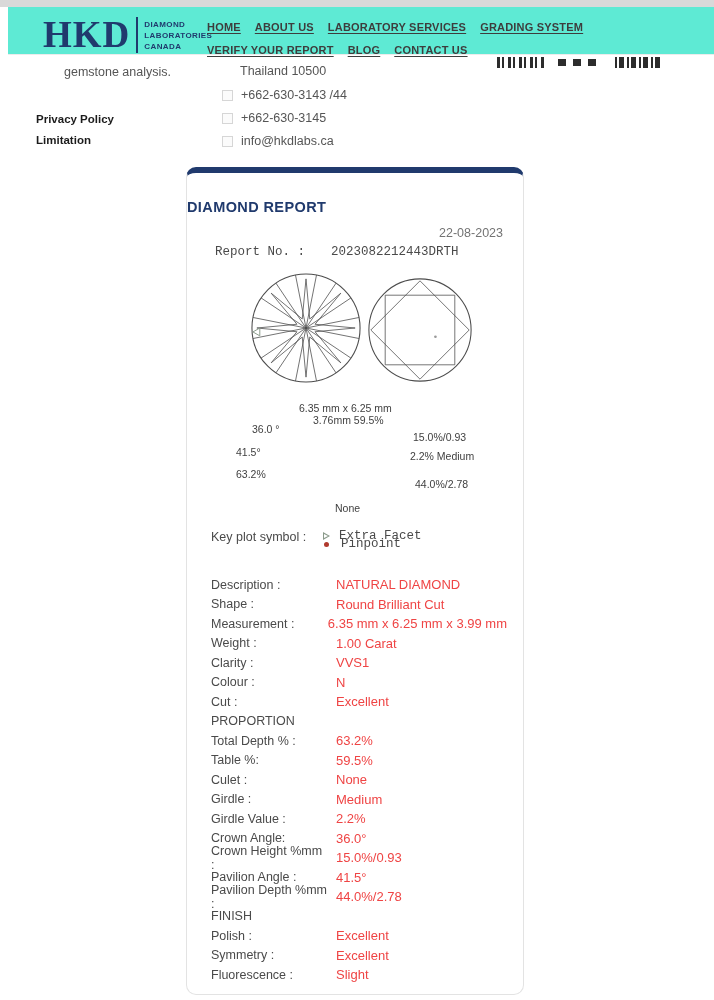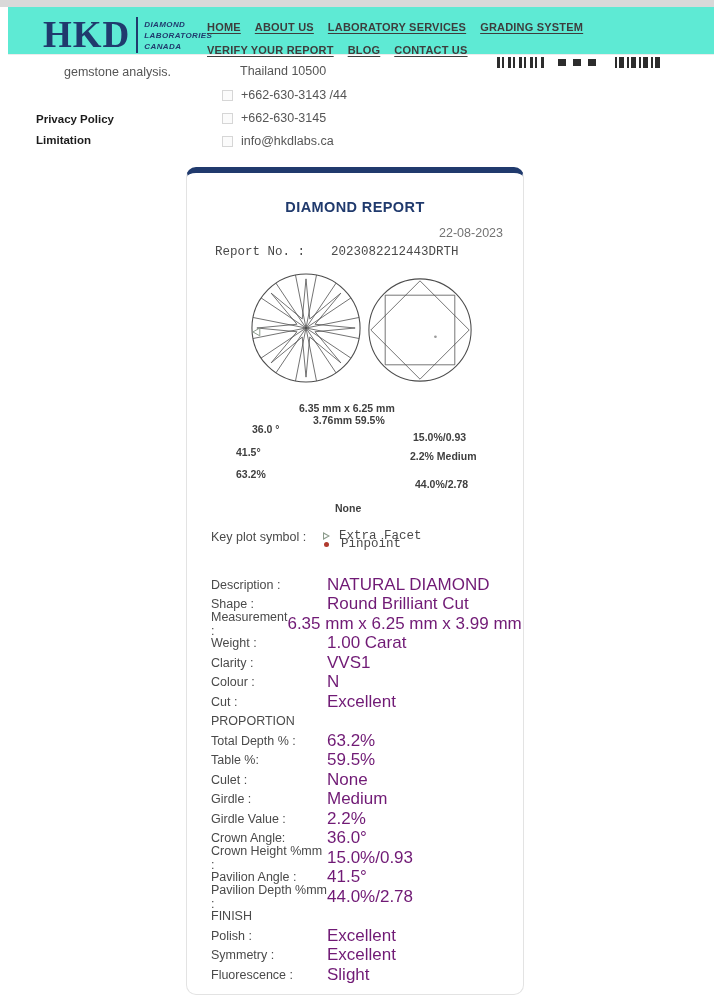--- a/index.html
+++ b/index.html
@@ -9,21 +9,21 @@
   
   .top-band { position:absolute; left:0; top:0; width:714px; height:7px; background:#d9d9d9; }
 
   
   .header { position:absolute; left:8px; top:7px; width:714px; height:48px; background:#5eead4;
             border-bottom:1px solid #ececec; z-index:5; }
   .logo-wrap { position:absolute; left:35px; top:6px; display:flex; align-items:center; }
   .logo-main { font-family:"Liberation Serif", serif; font-size:37px; font-weight:bold;
                color:#203a6d; letter-spacing:1px; line-height:44px; }
   .logo-divider { width:2px; height:36px; background:#203a6d; margin-left:6px; margin-right:6px; }
-  .logo-sub { display:flex; flex-direction:column; justify-content:center;font-style:italic; }
+  .logo-sub { display:flex; flex-direction:column; justify-content:center; }
   .logo-sub span { font-size:8px; font-weight:bold; color:#203a6d; letter-spacing:0.4px; line-height:11px; }
 
   .nav { position:absolute; left:199px; top:14px; width:480px; display:flex; flex-wrap:wrap;
          column-gap:14px; row-gap:11px; }
   .nav a { font-size:11px; font-weight:bold; color:#3d3d3d; text-decoration:underline;
            text-underline-offset:2px; letter-spacing:0.2px; white-space:nowrap; cursor:pointer; }
 
   
   .footer-left { position:absolute; left:36px; }
   .f-text { font-size:12.5px; color:#555; }
@@ -32,50 +32,50 @@
   .ph-icon { width:11px; height:11px; border:1px solid #d6d6d6; background:#fbfbfb; flex:0 0 auto; }
   .frag-row { position:absolute; left:497px; top:57px; width:165px; height:12px; display:flex; gap:14px; }
   .frag { height:11px; opacity:0.92; }
   .frag-a { width:48px; background:repeating-linear-gradient(90deg,#1a1a1a 0 3px,transparent 3px 5px,#1a1a1a 5px 7px,transparent 7px 11px); }
   .frag-b { width:44px; background:repeating-linear-gradient(90deg,#1a1a1a 0 8px,transparent 8px 15px); height:7px; margin-top:2px; }
   .frag-c { width:48px; background:repeating-linear-gradient(90deg,#1a1a1a 0 2px,transparent 2px 4px,#1a1a1a 4px 9px,transparent 9px 12px); }
 
   
   .card { position:absolute; left:186px; top:167px; width:338px; height:828px; background:#ffffff;
           border:1px solid #e3e3e3; border-top:6px solid #203a6d; border-radius:10px; z-index:10; }
-  .card-title { position:absolute; top:26px; left:0; width:100%; text-align:center;
+  .card-title { position:absolute; top:26px; left:0; width:100%; text-align:left;
                 font-size:14.5px; font-weight:bold; color:#203a6d; letter-spacing:0.4px; }
   .card-date { position:absolute; top:53px; right:20px; font-size:12.5px; color:#737373; }
   .report-row { position:absolute; top:72px; left:28px; width:290px; display:flex;font-family:Liberation Mono, monospace; }
   .report-row .lbl { width:116px; font-size:12.5px; color:#4a4a4a; }
   .report-row .val { font-size:12.5px; color:#4a4a4a; }
 
   .diagrams { position:absolute; top:96px; left:0; width:100%; height:122px; }
   .diagrams svg { position:absolute; }
   .svg-pav { left:62px; top:2px; }
   .svg-crown { left:179px; top:7px; }
   .plot-stroke { fill:none; stroke:#4d4d4d; stroke-width:1.1; }
   .plot-thin { fill:none; stroke:#4d4d4d; stroke-width:0.8; }
 
-  .prop-label { position:absolute; font-size:10.5px; font-weight:bold; color:#3f3f3f; white-space:nowrap; }
+  .prop-label { position:absolute; font-size:10.5px; font-weight:normal; color:#3f3f3f; white-space:nowrap; }
 
   .keyplot-label { position:absolute; left:24px; top:357px; font-size:12.5px; color:#4a4a4a; }
   .keyplot-sym { position:absolute; left:136px; display:flex; align-items:center; gap:9px;
                  font-size:12.5px; color:#4a4a4a;font-family:Liberation Mono, monospace; }
   .sym-triangle { width:0; height:0; border-top:4px solid transparent; border-bottom:4px solid transparent;
                   border-left:7px solid #8a9a8a; position:relative; }
   .sym-triangle::after { content:""; position:absolute; left:-6px; top:-2.5px; width:0; height:0;
                   border-top:2.5px solid transparent; border-bottom:2.5px solid transparent;
                   border-left:4.5px solid #ffffff; }
   .sym-dot { width:5px; height:5px; border-radius:50%; background:#b03a2e; margin-left:1px; margin-right:3px; }
 
   .kv-table { position:absolute; left:24px; top:402px; width:296px; }
   .kv-row { display:flex; height:19.5px; align-items:center; }
   .kv-row .lbl { width:116px; font-size:12.5px; color:#4a4a4a; }
-  .kv-row .val { font-size:17px; color:#701a75; white-space:nowrap; }
+  .kv-row .val { font-size:13px; color:#ef4444; white-space:nowrap;margin-left:9px; }
   .kv-section { height:19.5px; display:flex; align-items:center; font-size:12.5px; color:#4a4a4a; }
 </style>
 </head>
 <body>
 
 <div class="top-band"></div>
 
 <div class="header">
   <div class="logo-wrap">
     <div class="logo-main">HKD</div>

